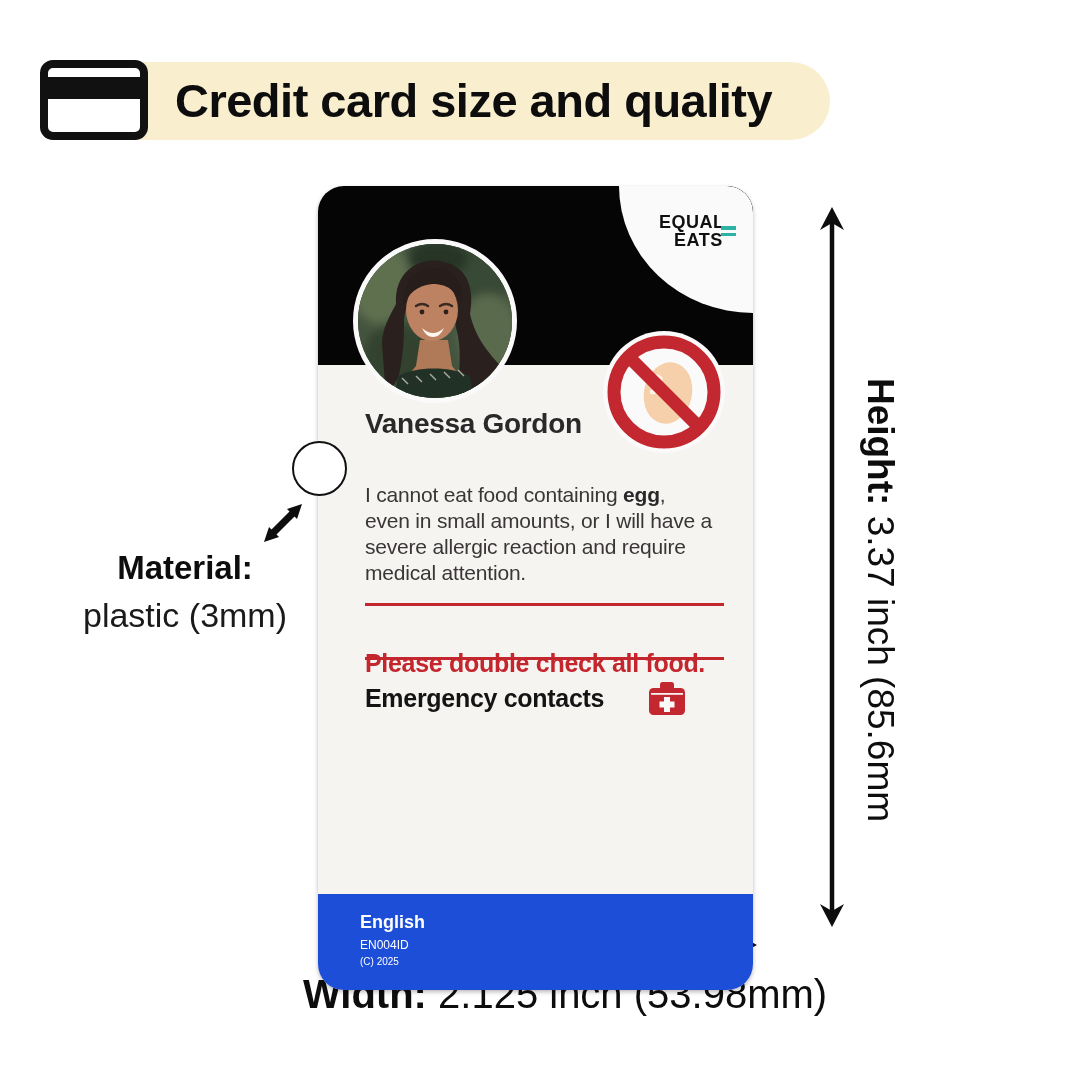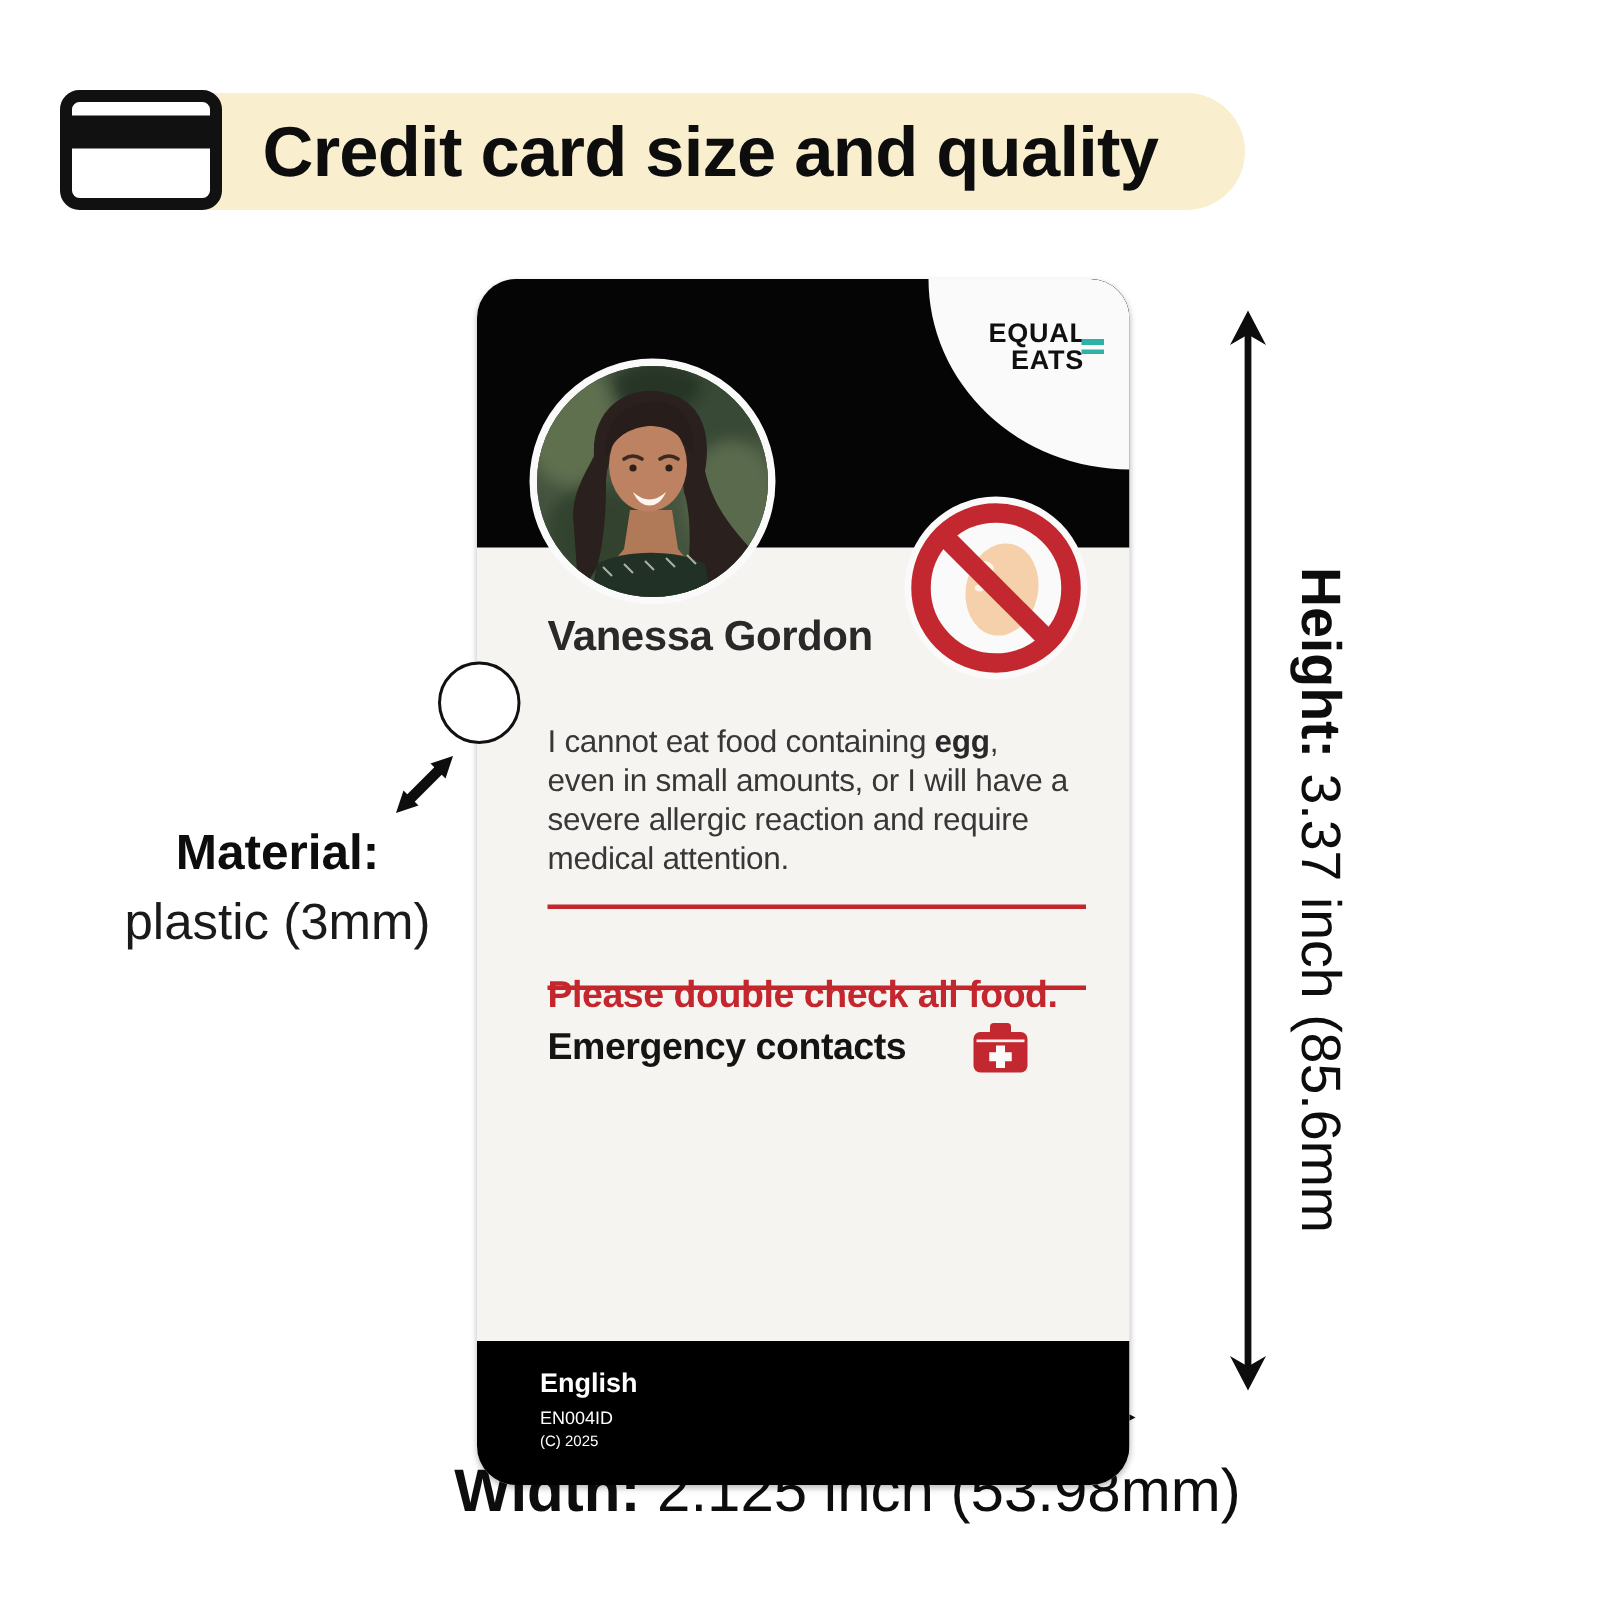--- a/index.html
+++ b/index.html
@@ -67,21 +67,21 @@
 
   .emergency-heading { position:absolute; left:47px; top:498px; font-size:25px; font-weight:bold; color:#141414; letter-spacing:-0.3px; }
   .aid-icon { position:absolute; left:330px; top:496px; width:38px; height:34px; }
 
   .contact { position:absolute; top:554px; }
   .contact-1 { left:47px; } .contact-2 { left:240px; }
   .contact-name  { font-size:19px; font-weight:bold; color:#1c1a1a; }
   .contact-phone { font-size:19px; color:#1c1a1a; margin-top:4px; }
 
   .card-footer {
-    position:absolute; left:0; bottom:0; width:100%; height:96px; background:#000000;
+    position:absolute; left:0; bottom:0; width:100%; height:96px; background:#1d4ed8;
     color:#ffffff;
   }
   .footer-lang { position:absolute; left:42px; top:18px; font-size:18px; font-weight:bold; }
   .footer-code { position:absolute; left:42px; top:44px; font-size:12px; }
   .footer-copy { position:absolute; left:42px; top:62px; font-size:10px; }
 
   .card-reflection {
     position:absolute; left:325px; top:907px; width:428px; height:30px; z-index:1;
     background:radial-gradient(ellipse at 50% 0%, rgba(110,110,110,0.5), rgba(255,255,255,0) 72%);
     filter:blur(3px);

